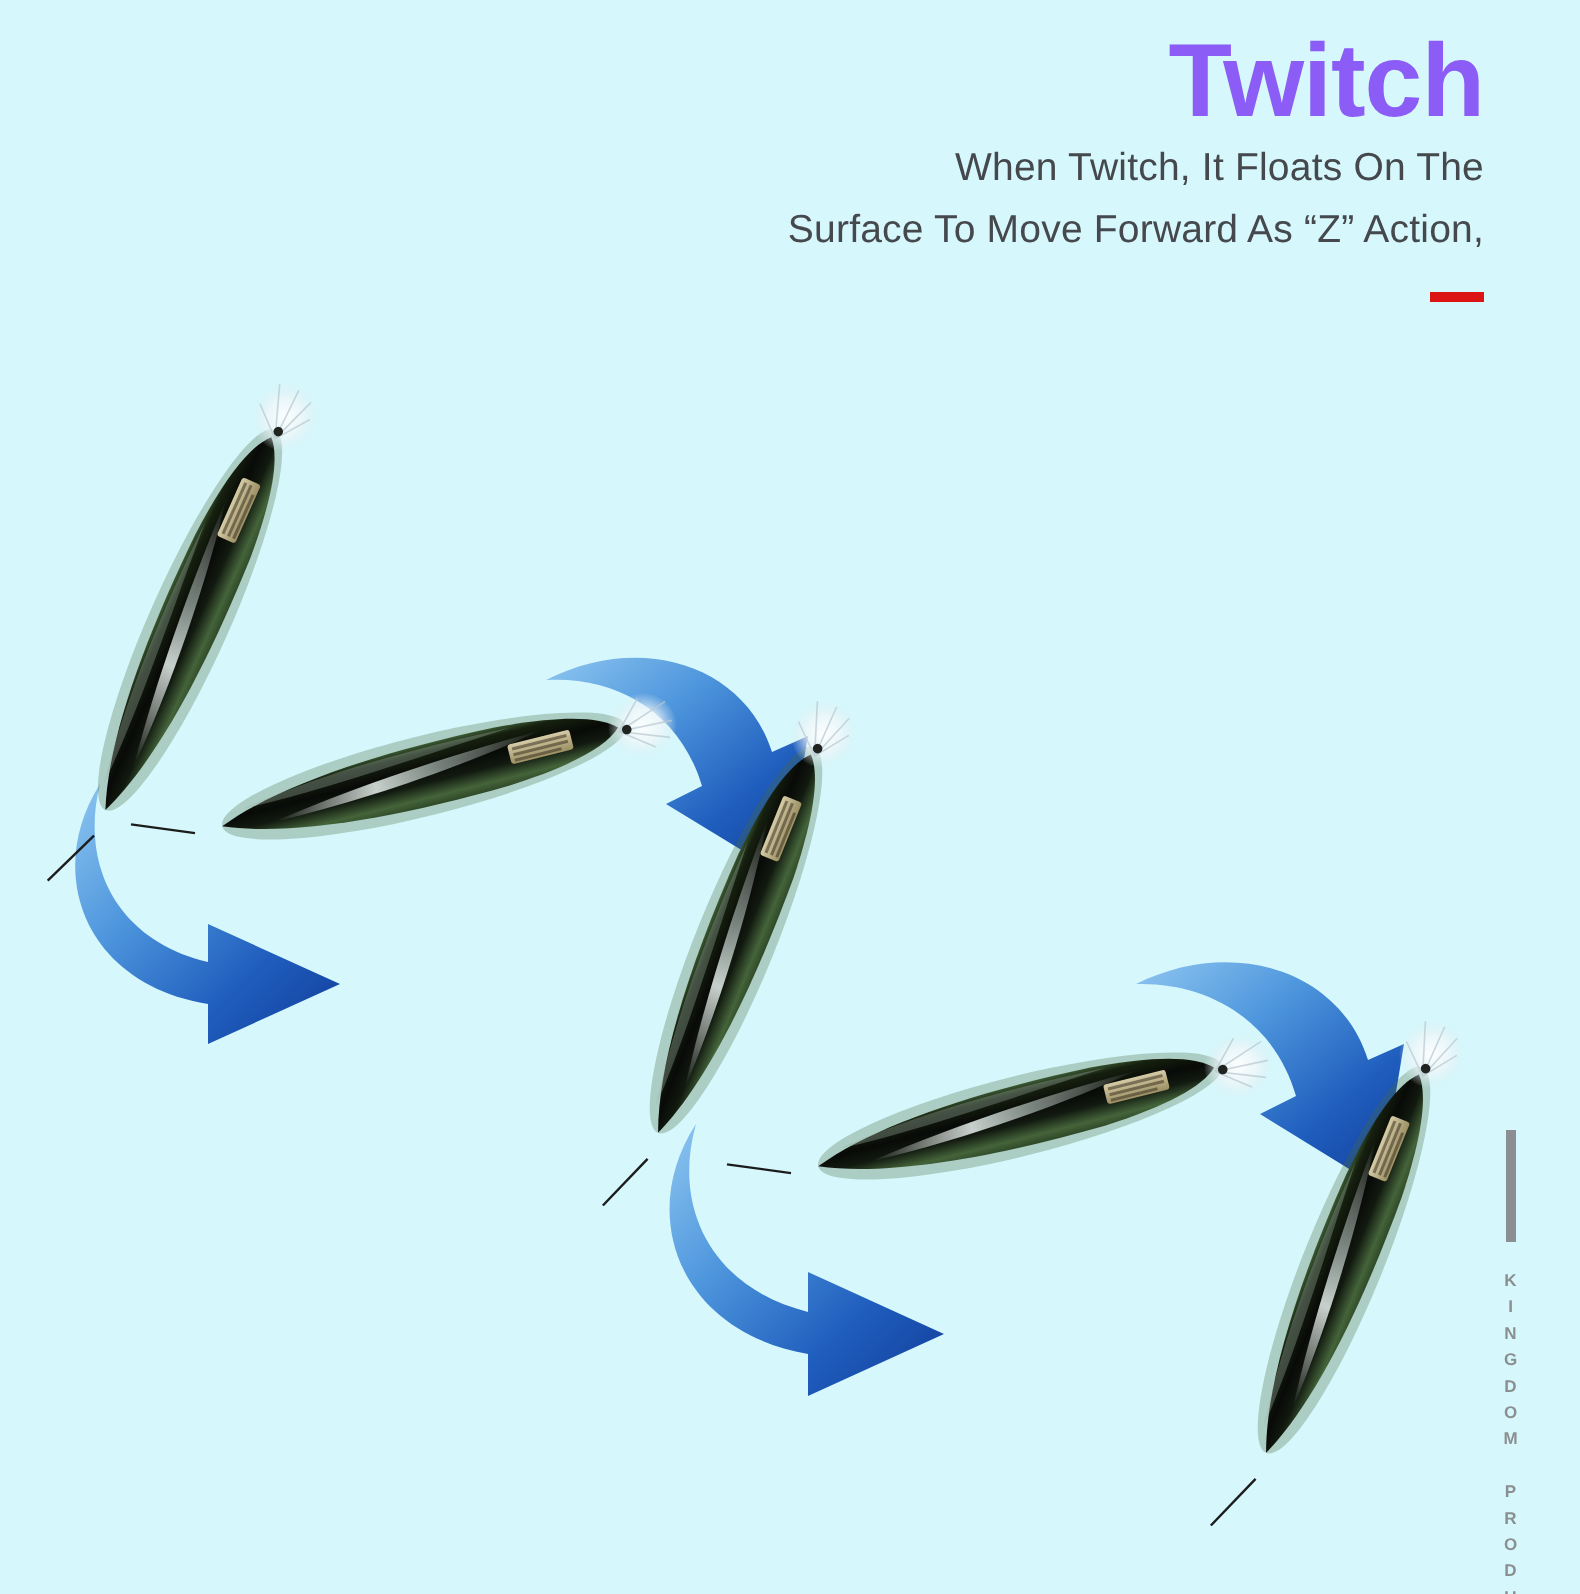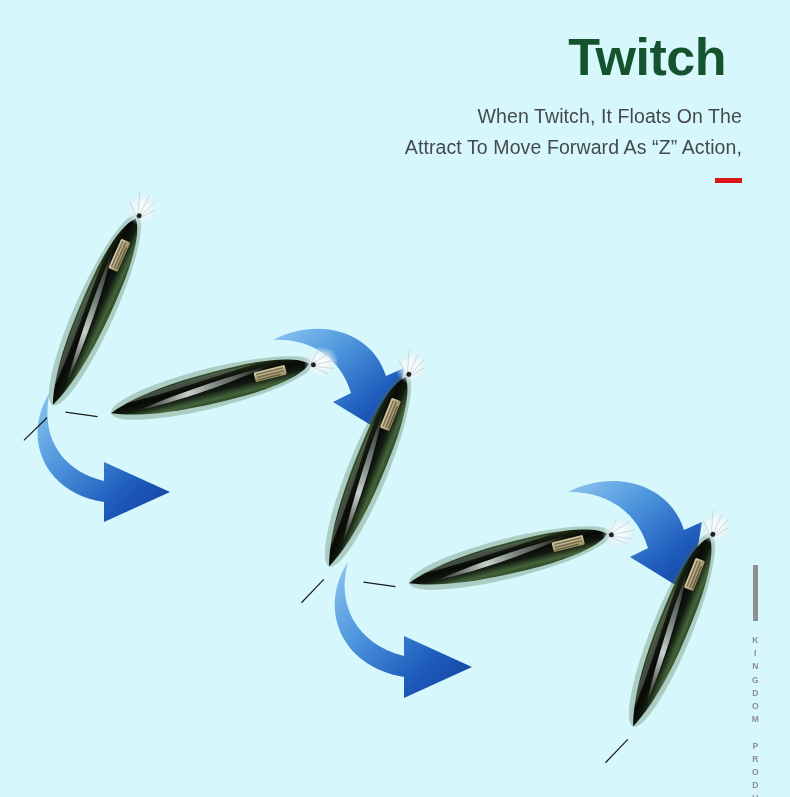--- a/index.html
+++ b/index.html
@@ -23,24 +23,24 @@
   .header {
     position: absolute;
     top: 14px;
     right: 48px;
     width: 470px;
     text-align: right;
   }
   .title {
     font-size: 52px;
     font-weight: bold;
-    color: #14532d;
+    color: #8b5cf6;
     letter-spacing: -0.5px;
     line-height: 1.05;
-    margin: 16px;
+    margin: 0;
   }
   .subtitle {
     margin: 0 0 0 0;
     font-size: 19.5px;
     font-weight: 400;
     color: #45494d;
     line-height: 1.62;
     letter-spacing: 0.1px;
   }
   .accent-bar {
@@ -198,21 +198,21 @@
       <g transform="translate(672,630) rotate(-68)">
         <use href="#lureShape"></use>
       </g>
     </svg>
   </div>
 
   <div class="header">
     <h1 class="title">Twitch</h1>
     <p class="subtitle">
       <span>When Twitch, It Floats On The</span><br>
-      <span>Attract To Move Forward As “Z” Action,</span><br>
+      <span>Surface To Move Forward As “Z” Action,</span><br>
     </p>
     <span class="accent-bar"></span>
   </div>
 
   <div class="brand">
     <span class="brand-bar"></span>
     <span class="brand-text">KINGDOM PRODUCTS</span>
   </div>
 
 </div>

